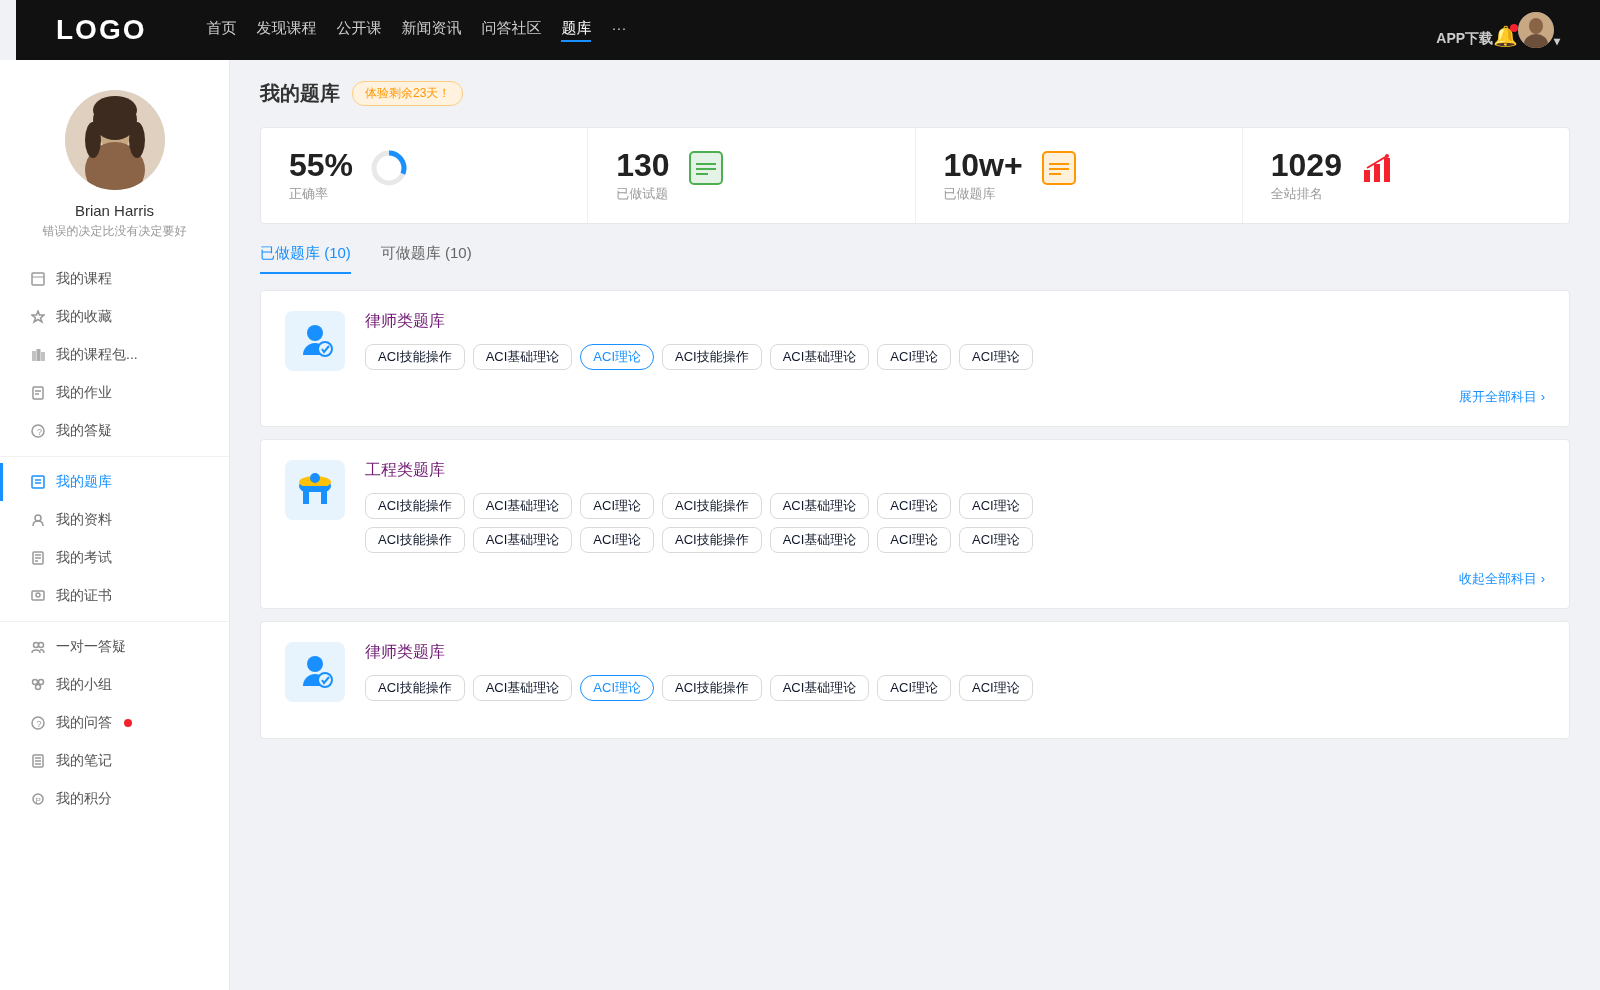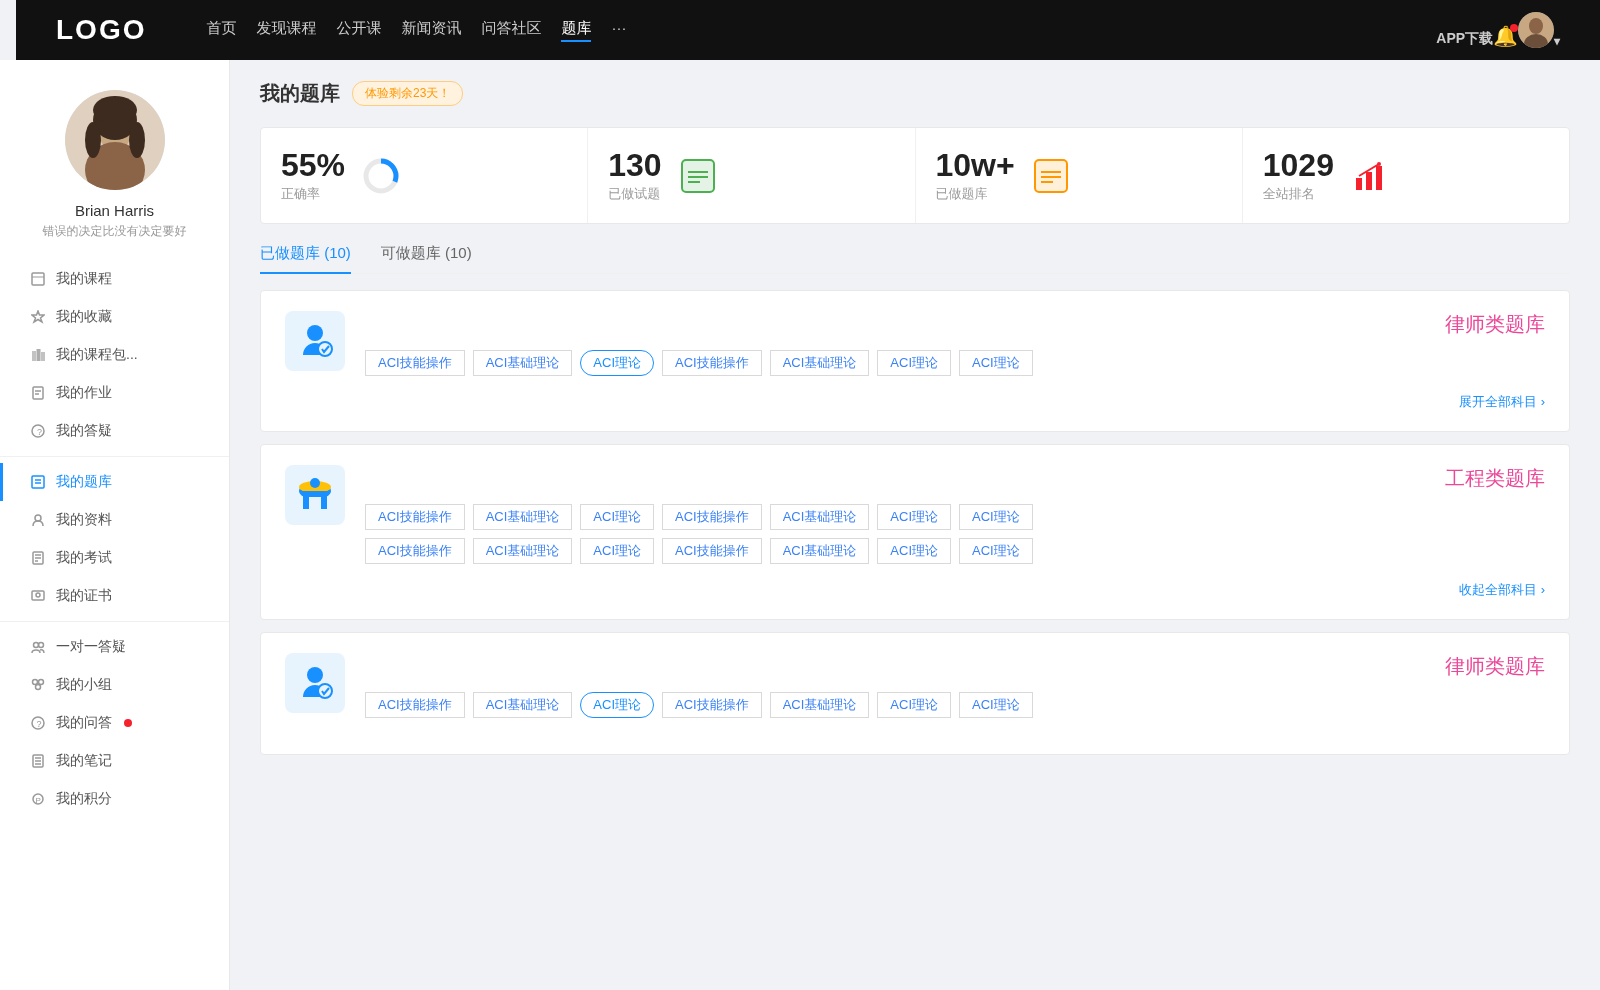--- a/index.html
+++ b/index.html
@@ -189,23 +189,22 @@
     
     .stats-row {
       display: flex;
       background: #fff;
       border: 1px solid #e8e8e8;
       border-radius: 4px;
       margin-bottom: 20px;
     }
     .stat-item {
       flex: 1;
-      padding: 20px 20px;
-      display: flex;
-      align-items: center;
+      padding: 20px 28px;
+      display: flex;
       gap: 16px;
       border-right: 1px solid #f0f0f0;
     }
     .stat-item:last-child { border-right: none; }
     .stat-text {}
     .stat-value {
       font-size: 32px;
       font-weight: 700;
       color: #222;
       line-height: 1.1;
@@ -263,37 +262,36 @@
       margin-bottom: 16px;
     }
     .qbank-icon {
       width: 60px; height: 60px;
       background: #e8f4fd;
       border-radius: 8px;
       display: flex; align-items: center; justify-content: center;
       flex-shrink: 0;
     }
     .qbank-title {
-      font-size: 20px;
+      font-size: 16px;
       font-weight: 500;
-      color: #ec4899;
+      color: #701a75;
       margin-bottom: 12px;
-      text-align: right;
     }
     .qbank-tags {
       display: flex;
       flex-wrap: wrap;
       gap: 8px;
     }
     .tag {
       border: 1px solid #d9d9d9;
-      border-radius: 0;
+      border-radius: 8px;
       padding: 3px 12px;
       font-size: 13px;
-      color: #3b82f6;
+      color: #0f172a;
       cursor: pointer;
     }
     .tag.active-tag {
       border-color: #1890ff;
       color: #1890ff;
       border-radius: 14px;
     }
     .qbank-footer {
       text-align: right;
       margin-top: 8px;

